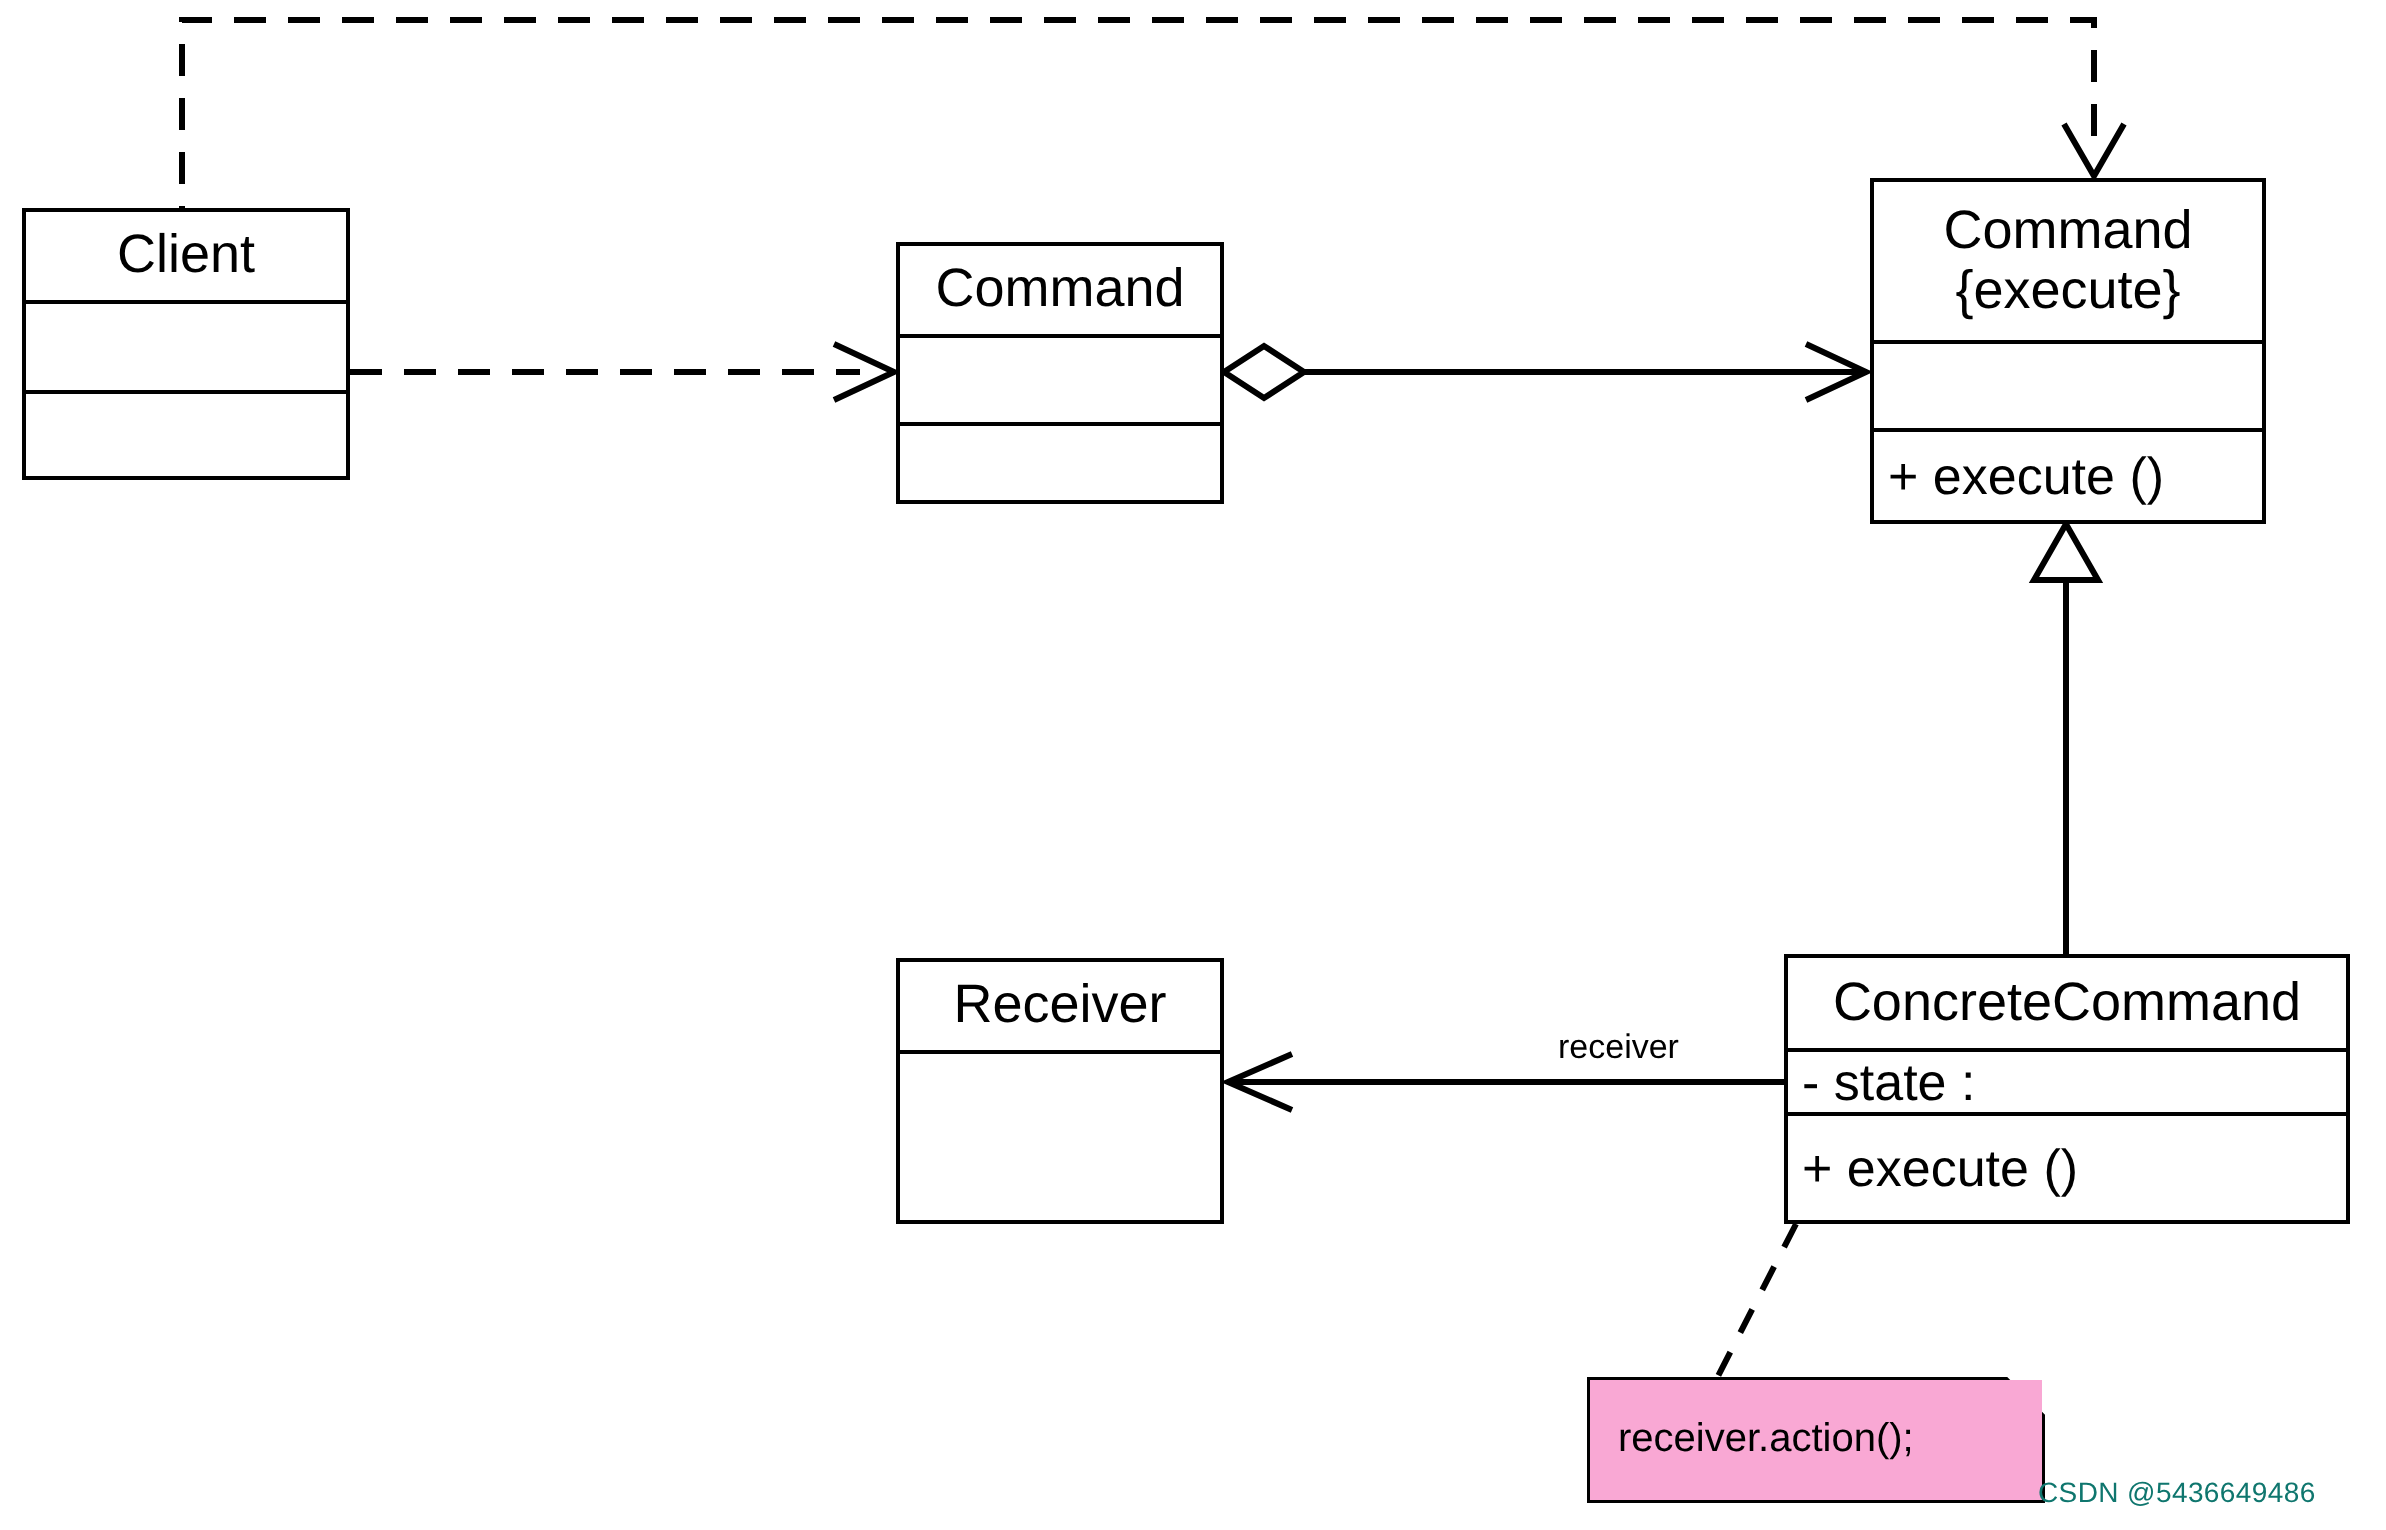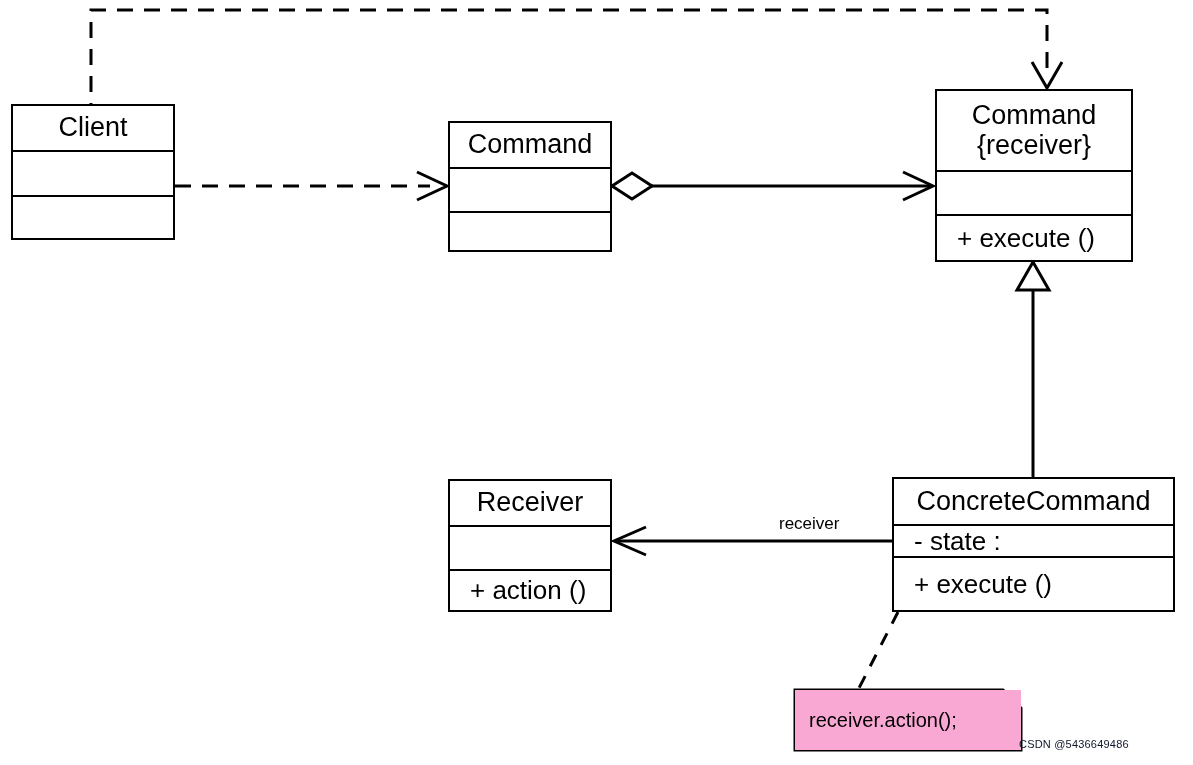--- a/index.html
+++ b/index.html
@@ -43,21 +43,21 @@
   }
   .compartment.divided {
     border-top: 2px solid #000000;
   }
   .compartment.title-comp {
     justify-content: center;
     flex-direction: column;
   }
   .compartment.member-comp {
     justify-content: flex-start;
-    padding-left: 20px;
+    padding-left: 7px;
   }
   .class-title {
     font-size: 27px;
     color: #000000;
     line-height: 1.08;
     text-align: center;
     white-space: nowrap;
   }
   .class-stereo {
     font-size: 27px;
@@ -86,22 +86,22 @@
     position: absolute;
     left: 14px;
     top: 50%;
     transform: translateY(-50%);
     font-size: 20px;
     color: #000000;
     white-space: nowrap;
   }
   .watermark {
     position: absolute;
-    font-size: 11px;
-    color: #0f172a;
+    font-size: 14px;
+    color: #0f766e;
     white-space: nowrap;
     letter-spacing: 0.2px;
   }
 </style>
 </head>
 <body>
 
 <div id="diagram-canvas">
 
   <svg id="edge-layer" viewBox="0 0 1193 765" width="1193" height="765" xmlns="http://www.w3.org/2000/svg">
@@ -162,21 +162,21 @@
       <span class="member-text"></span>
     </div>
     <div class="compartment member-comp divided" style="flex:1;">
       <span class="member-text"></span>
     </div>
   </div>
 
   <div class="uml-class" style="left:935px; top:89px; width:198px; height:173px;">
     <div class="compartment title-comp" style="height:79px;">
       <span class="class-title">Command</span>
-      <span class="class-stereo">{receiver}</span>
+      <span class="class-stereo">{execute}</span>
     </div>
     <div class="compartment member-comp divided" style="height:44px;">
       <span class="member-text"></span>
     </div>
     <div class="compartment member-comp divided" style="flex:1;">
       <span class="member-text">+ execute ()</span>
     </div>
   </div>
 
   <div class="uml-class" style="left:892px; top:477px; width:283px; height:135px;">
@@ -191,23 +191,20 @@
     </div>
   </div>
 
   <div class="uml-class" style="left:448px; top:479px; width:164px; height:133px;">
     <div class="compartment title-comp" style="height:44px;">
       <span class="class-title">Receiver</span>
     </div>
     <div class="compartment member-comp divided" style="height:44px;">
       <span class="member-text"></span>
     </div>
-    <div class="compartment member-comp divided" style="flex:1;">
-      <span class="member-text">+ action ()</span>
-    </div>
   </div>
 
   <span class="edge-label" style="left:779px; top:514px;">receiver</span>
 
   <div class="uml-note" style="left:795px; top:690px; width:226px; height:60px;">
     <span class="note-text">receiver.action();</span>
   </div>
 
   <span class="watermark" style="left:1019px; top:738px;">CSDN @5436649486</span>
 

